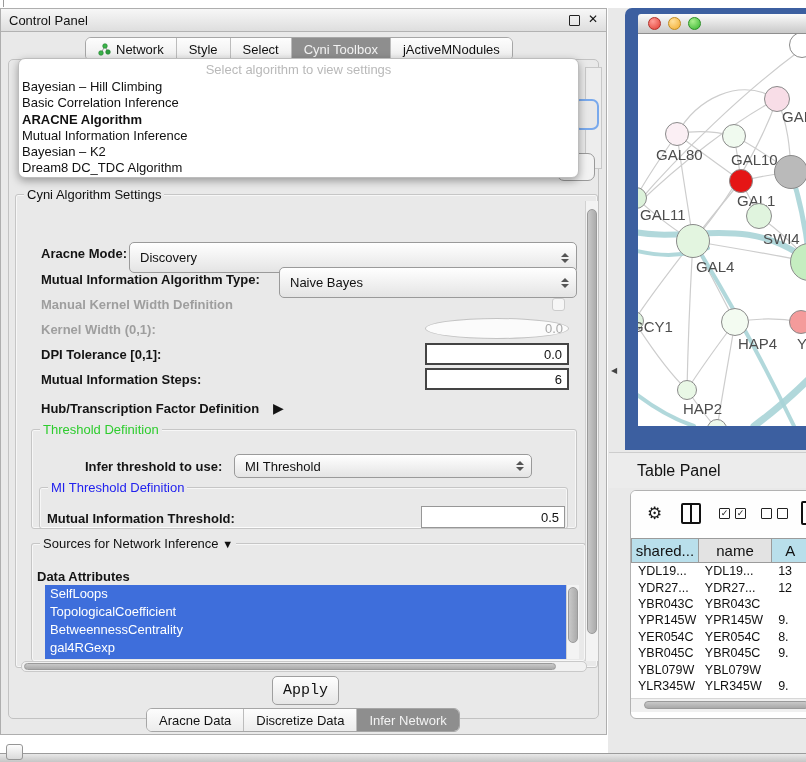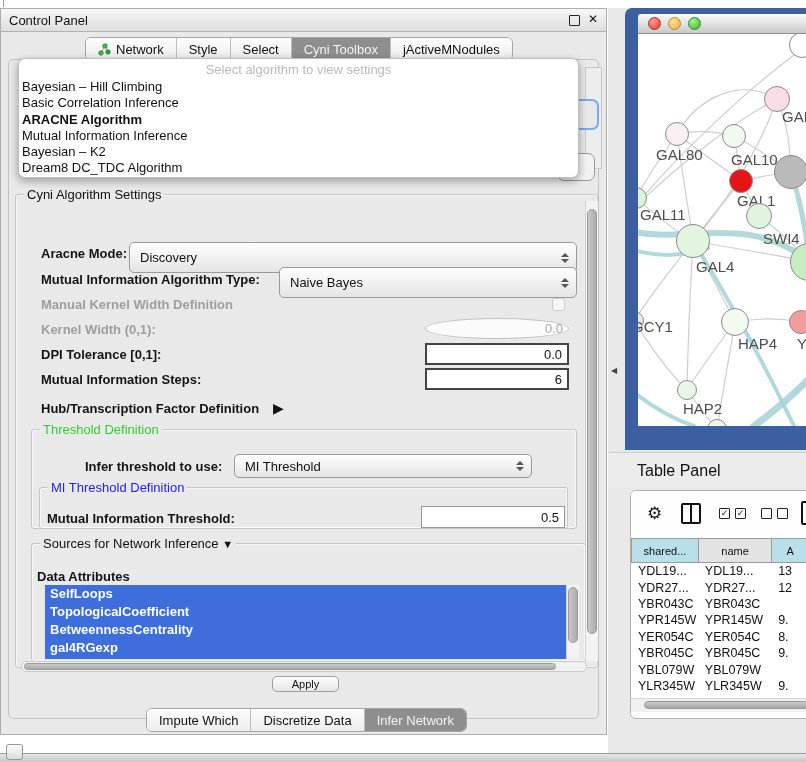--- a/index.html
+++ b/index.html
@@ -73,33 +73,33 @@
   .field{position:absolute;background:#fff;box-sizing:border-box;display:flex;
          align-items:center;justify-content:flex-end;font-size:13px;color:#111;padding-right:5px;}
   .field.dark{border:2px solid #444;}
   .field.light{border:1px solid #c3c3c3;color:#a9a9a9;background:#fbfbfb;}
   .field.thin{border:1px solid #979797;}
 
   .cb-disabled{position:absolute;width:13px;height:13px;border:1px solid #ccc;border-radius:3px;
                background:#f6f6f6;box-sizing:border-box;}
 
   
-  .attr-list{position:absolute;background:#8b5cf6;overflow:hidden;font-weight:bold;}
+  .attr-list{position:absolute;background:#8b5cf6;overflow:hidden;}
   .attr-items{position:absolute;left:0;top:0;right:13px;bottom:0;background:var(--selection-blue);}
   .attr-item{font-size:13px;color:#fff;line-height:18px;padding-left:5px;white-space:nowrap;}
   .vtrack{position:absolute;background:#f3f3f3;border-left:1px solid #d2d2d2;box-sizing:border-box;}
   .vthumb{position:absolute;border-radius:5px;background:linear-gradient(90deg,#c9c9c9,#ababab);
           border:1px solid #9a9a9a;box-sizing:border-box;}
   .htrack{position:absolute;background:#f1f1f1;border:1px solid #c9c9c9;border-radius:5px;box-sizing:border-box;}
   .hthumb{position:absolute;border-radius:4px;background:linear-gradient(#c9c9c9,#aaaaaa);
           border:1px solid #9a9a9a;box-sizing:border-box;}
 
-  .apply-btn{left:271px;top:667px;width:67px;height:16px;border:1px solid #9f9f9f;border-radius:5px;
-             background:linear-gradient(#fefefe,#e6e6e6);font-size:11px;color:#111;
-             display:flex;align-items:center;justify-content:center;box-sizing:border-box;}
+  .apply-btn{left:271px;top:667px;width:67px;height:29px;border:1px solid #9f9f9f;border-radius:5px;
+             background:linear-gradient(#fefefe,#e6e6e6);font-size:15px;color:#111;
+             display:flex;align-items:center;justify-content:center;box-sizing:border-box;font-family:Liberation Mono, monospace;}
 
   .bottom-tabs{left:145px;top:699px;height:22px;display:flex;background:#fff;
                border:1px solid #a6a6a6;border-radius:6px;overflow:hidden;z-index:5;}
 
   .divider-arrow{left:611px;top:366px;font-size:8px;color:#444;}
 
   
   .net-window{left:625px;top:8px;width:181px;height:442px;background:var(--window-frame-blue);
               border-radius:7px 0 0 0;}
   .net-titlebar{left:13px;top:6px;width:168px;height:20px;
@@ -124,21 +124,21 @@
   .tw-toolbar{position:absolute;left:0;top:0;right:0;height:47px;background:#fefefe;}
   .gear{position:absolute;left:16px;top:12px;font-size:17px;color:#1a1a1a;}
   .colicon{position:absolute;left:50px;top:12px;width:20px;height:21px;border:2px solid #111;
            border-radius:2px;box-sizing:border-box;}
   .colicon::after{content:"";position:absolute;left:7px;top:0;width:2px;height:17px;background:#111;}
   .cb{position:absolute;top:17px;width:11px;height:11px;border:1.5px solid #222;border-radius:1px;
       box-sizing:border-box;font-size:9px;line-height:8px;text-align:center;color:#111;font-weight:bold;}
   .docicon{position:absolute;left:170px;top:10px;width:18px;height:24px;border:2px solid #111;
            border-radius:2px;box-sizing:border-box;background:#fff;}
   .tw-header{position:absolute;left:0;top:47px;right:0;height:25px;display:flex;}
-  .th{box-sizing:border-box;border:1px solid #9b9b9b;border-right-width:0;font-size:11px;color:#111;
+  .th{box-sizing:border-box;border:1px solid #9b9b9b;border-right-width:0;font-size:15px;color:#111;
       display:flex;align-items:center;justify-content:center;background:#e3e3e3;}
   .th.hl{background:var(--table-header-blue);}
   .th:last-child{border-right-width:1px;}
   .tc1{width:71px;} .tc2{width:78px;} .tc3{width:40px;}
   .tw-rows{position:absolute;left:0;top:72px;right:0;height:133px;overflow:hidden;}
   .trow{display:flex;height:16.4px;align-items:center;}
   .td{font-size:12.5px;color:#111;box-sizing:border-box;padding-left:7px;white-space:nowrap;overflow:hidden;}
   .tw-hscroll{position:absolute;left:0;top:207px;right:0;height:13px;background:#f0f0f0;border-top:1px solid #d7d7d7;}
   .tw-hthumb{position:absolute;left:13px;top:2px;width:165px;height:8px;border-radius:4px;
              background:linear-gradient(#c9c9c9,#a9a9a9);border:1px solid #9a9a9a;box-sizing:border-box;}
@@ -298,21 +298,21 @@
     </div>
 
     <div class="vtrack" style="left:584px;top:192px;width:13px;height:460px;">
       <div class="vthumb" style="left:1px;top:8px;width:10px;height:425px;"></div>
     </div>
 
     <div class="abs apply-btn">Apply</div>
 
     <div class="abs bottom-tabs" id="bottom-tabs">
         <div class="tab">
-          <span>Impute Which</span>
+          <span>Aracne Data</span>
         </div>
         <div class="tab">
           <span>Discretize Data</span>
         </div>
         <div class="tab selected">
           <span>Infer Network</span>
         </div>
       </div>
   </div>
 

